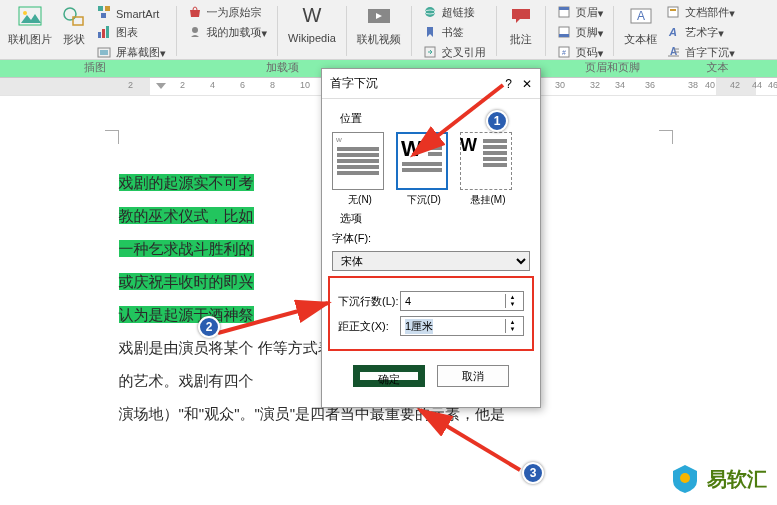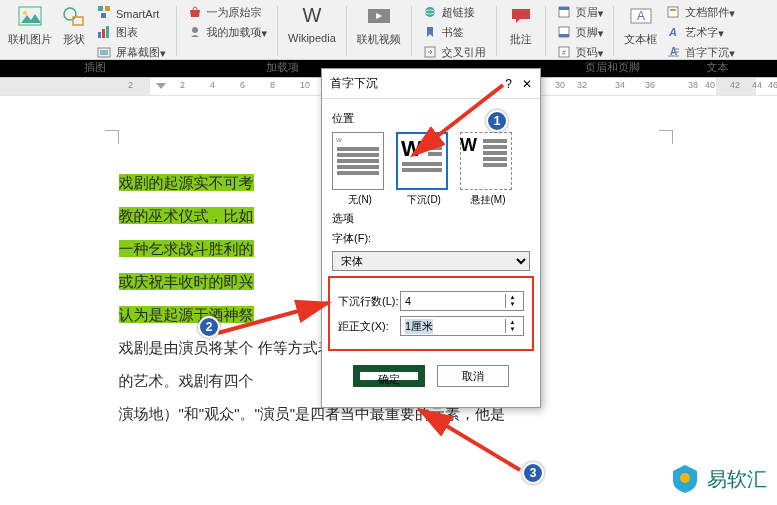--- a/index.html
+++ b/index.html
@@ -6,63 +6,63 @@
 body { width: 777px; height: 505px; background: #fff; position: relative; overflow: hidden; }
 
 .ribbon { background: #f1f1f1; height: 60px; display: flex; align-items: flex-start; padding: 2px 4px; font-size: 11px; color: #444; border-bottom: 1px solid #d4d4d4; }
 .ribbon-item { display: flex; flex-direction: column; align-items: center; margin: 0 4px; cursor: pointer; }
 .ribbon-item .big-icon { width: 28px; height: 28px; display: flex; align-items: center; justify-content: center; margin-bottom: 2px; }
 .ribbon-small { display: flex; align-items: flex-end; margin: 2px 0; font-size: 11px; }
 .ribbon-col { display: flex; flex-direction: column; margin: 0 4px; }
 .ribbon-small .small-icon { width: 16px; height: 16px; margin-right: 4px; display: inline-flex; align-items: center; justify-content: center; }
 .sep { width: 1px; background: #d4d4d4; height: 50px; margin: 4px 6px; }
 
-.group-labels { background: #000000; height: 18px; display: flex; font-size: 11px; color: #6a6a6a; border-bottom: 1px solid #c8c8c8; }
+.group-labels { background: #86efac; height: 18px; display: flex; font-size: 11px; color: #6a6a6a; border-bottom: 1px solid #c8c8c8; }
 .group-label { text-align: center; }
 
 .ruler { height: 18px; background: #fff; border-bottom: 1px solid #e4e4e4; position: relative; font-size: 9px; color: #888; }
 .ruler-mark { position: absolute; top: 2px; }
 .ruler-shade { position: absolute; top: 0; bottom: 0; background: #e8e8e8; }
 .ruler-indent { position: absolute; top: 5px; width: 0; height: 0; border-left: 5px solid transparent; border-right: 5px solid transparent; border-top: 6px solid #a0a0a0; }
 
 .doc-area { background: #fff; padding: 30px 0 0 0; position: relative; }
 .page { width: 560px; margin: 0 auto; position: relative; }
 .corner-tl, .corner-tr { position: absolute; top: -12px; width: 18px; height: 18px; border: 1px solid #bbb; border-right: none; border-bottom: none; }
 .corner-tl { left: -2px; border-right: none; border-bottom: none; border-left: 1px solid #bbb; border-top: 1px solid #bbb; transform: rotate(0deg); width: 12px; height: 12px; border-width: 0 0 1px 1px; top: 8px; left: -2px;}
 .corner-tl { border: none; border-left: 1px solid #aaa; border-bottom: 1px solid #aaa; width: 14px; height: 14px; top: 4px; left: -4px; transform: rotate(180deg);}
 .corner-tr { right: -4px; border: none; border-right: 1px solid #aaa; border-bottom: 1px solid #aaa; width: 14px; height: 14px; top: 4px; transform: rotate(180deg) scaleX(-1);}
 .doc-text { font-size: 15px; line-height: 2.2; color: #2a2a2a; padding: 40px 10px 10px 10px; text-align: justify; }
-.doc-text .sel { background: #84cc16; }
+.doc-text .sel { background: #22c55e; }
 
 .dialog { position: absolute; top: 68px; left: 321px; width: 220px; background: #fff; border: 1px solid #999; box-shadow: 2px 2px 8px rgba(0,0,0,0.3); z-index: 100; }
 .dlg-title { display: flex; align-items: center; justify-content: space-between; padding: 6px 8px; font-size: 12px; border-bottom: 1px solid #ddd; }
 .dlg-title .ctrls { display: flex; gap: 10px; }
 .dlg-body { padding: 8px 10px; font-size: 11px; }
-.dlg-section-label { margin: 4px 0; }
+.dlg-section-label { margin: 4px 8px; }
 .pos-row { display: flex; gap: 8px; margin: 6px 0 2px 0; }
 .pos-opt { width: 56px; text-align: center; cursor: pointer; }
 .pos-box { width: 52px; height: 58px; border: 1px solid #888; background: #fff; padding: 4px; display: flex; flex-direction: column; gap: 2px; position: relative; }
 .pos-opt.selected .pos-box { border: 2px solid #1a6fc4; }
 .pos-line { height: 4px; background: #888; }
 .pos-w { font-size: 22px; font-weight: bold; position: absolute; }
 .pos-label { font-size: 10px; margin-top: 3px; }
 .opt-row { display: flex; align-items: center; margin: 5px 0; }
 .opt-row label { width: 62px; font-size: 11px; }
 .opt-row select, .opt-row .spinput { flex: 1; border: 1px solid #888; height: 20px; font-size: 11px; padding: 0 4px; display: flex; align-items: center; }
 .spinput { display: flex; justify-content: space-between; }
 .spinput .spinbtns { display: flex; flex-direction: column; font-size: 6px; line-height: 7px; width: 14px; border-left: 1px solid #888; align-items: center; justify-content: center; }
 .redbox { border: 2px solid #e83323; padding: 8px; margin: 4px -4px; }
 .dlg-btns { display: flex; justify-content: center; gap: 12px; padding: 10px 0 12px 0; }
 .dlg-btns button { width: 72px; height: 22px; font-size: 11px; border: 1px solid #888; background: #fdfdfd; cursor: pointer; }
 .dlg-btns button.primary { border: 7px solid #14532d; font-family: Liberation Serif, serif; }
 
 .num-badge { position: absolute; width: 22px; height: 22px; border-radius: 50%; background: #2a5db0; color: #fff; border: 2px solid #fff; box-shadow: 0 0 3px rgba(0,0,0,0.5); font-size: 12px; font-weight: bold; display: flex; align-items: center; justify-content: center; z-index: 200; }
 .arrow { position: absolute; z-index: 150; pointer-events: none; }
 
-.watermark { position: absolute; right: 10px; bottom: 10px; display: flex; align-items: center; color: #0f766e; font-size: 20px; font-weight: normal; gap: 6px; z-index: 50; justify-content: flex-end; }
+.watermark { position: absolute; right: 10px; bottom: 10px; display: flex; align-items: center; color: #4d7c0f; font-size: 20px; font-weight: bold; gap: 6px; z-index: 50; justify-content: flex-end; }
 .watermark .wm-icon { width: 32px; height: 32px; }
 
 svg { display: block; }
 </style>
 </head>
 <body>
 
 <div class="ribbon">
   <div class="ribbon-item">
     <div class="big-icon">
@@ -252,21 +252,21 @@
   <div class="ruler-shade" style="left:0;width:150px"></div>
   <div class="ruler-shade" style="left:716px;width:40px"></div>
   <span class="ruler-mark" style="left:128px">2</span>
   <div class="ruler-indent" style="left:156px"></div>
   <span class="ruler-mark" style="left:180px">2</span>
   <span class="ruler-mark" style="left:210px">4</span>
   <span class="ruler-mark" style="left:240px">6</span>
   <span class="ruler-mark" style="left:270px">8</span>
   <span class="ruler-mark" style="left:300px">10</span>
   <span class="ruler-mark" style="left:555px">30</span>
-  <span class="ruler-mark" style="left:577px">32</span>
+  <span class="ruler-mark" style="left:590px">32</span>
   <span class="ruler-mark" style="left:615px">34</span>
   <span class="ruler-mark" style="left:645px">36</span>
   <span class="ruler-mark" style="left:688px">38</span>
   <span class="ruler-mark" style="left:705px">40</span>
   <span class="ruler-mark" style="left:730px">42</span>
   <span class="ruler-mark" style="left:752px">44</span>
   <span class="ruler-mark" style="left:768px">46</span>
 </div>
 
 <div class="doc-area">

